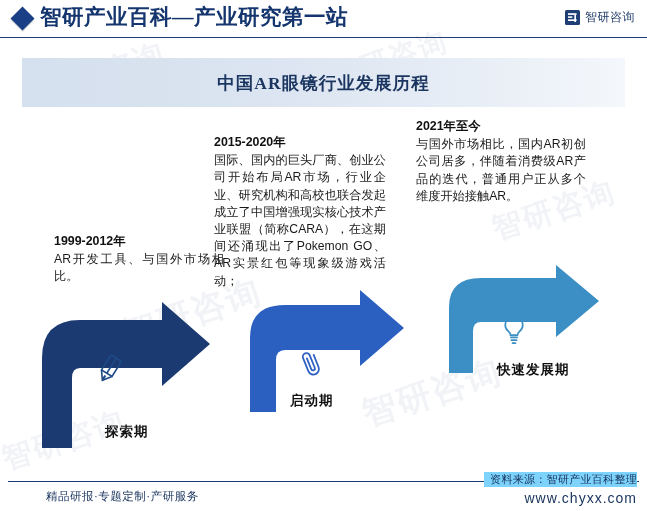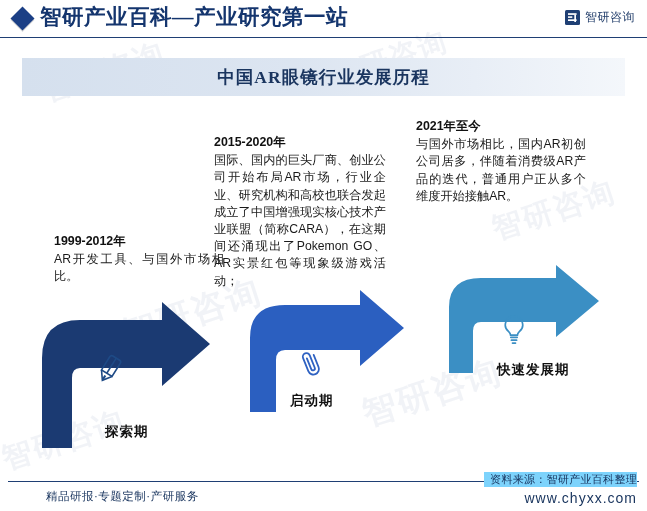--- a/index.html
+++ b/index.html
@@ -81,21 +81,21 @@
     color: #203c69;
     letter-spacing: 0.5px;
   }
 
   
   .title-banner {
     position: absolute;
     left: 22px;
     top: 58px;
     width: 603px;
-    height: 38px;
+    height: 49px;
     background: linear-gradient(to right, #d5e0ee 0%, #dce5f1 45%, #e8eef6 75%, #f4f7fb 100%);
     z-index: 2;
     display: flex;
     align-items: center;
     justify-content: center;
   }
   .title-banner-text {
     font-family: "Liberation Serif", "DejaVu Serif", serif;
     font-size: 17.5px;
     font-weight: bold;

